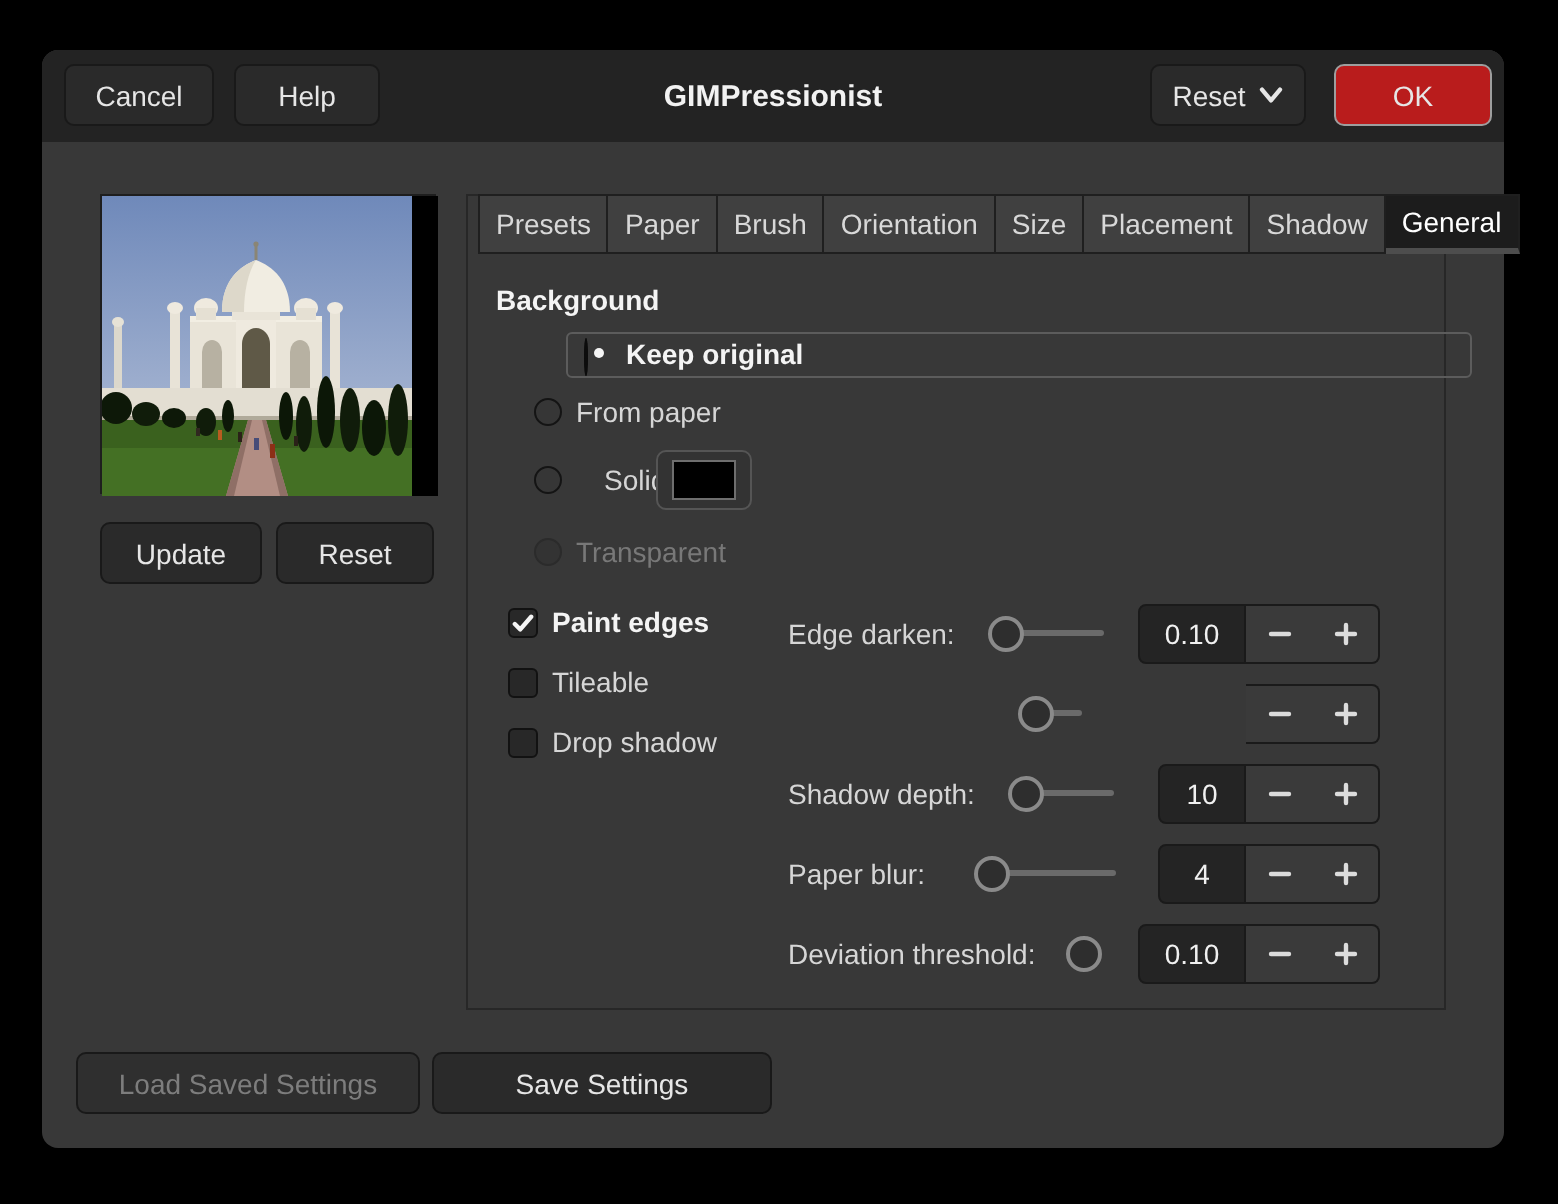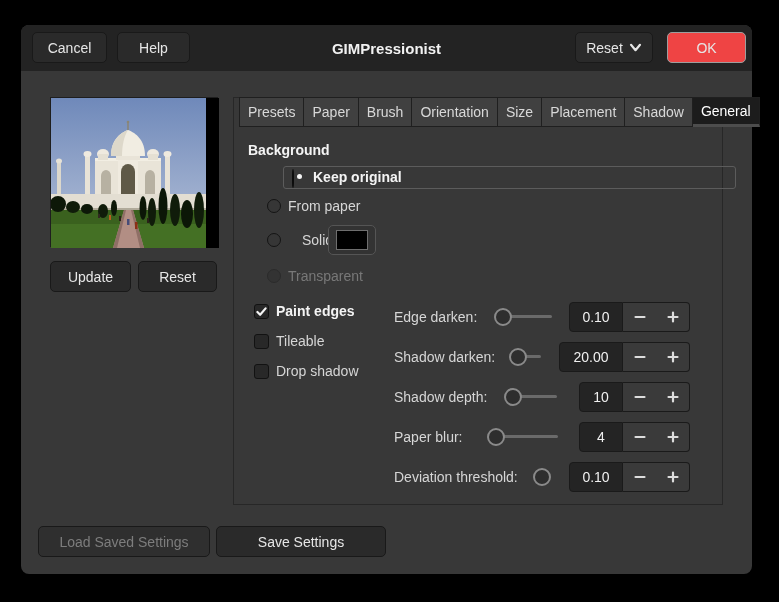--- a/index.html
+++ b/index.html
@@ -4,21 +4,21 @@
 <style>
   html,body{margin:0;padding:0;background:#000;}
   *{box-sizing:border-box;font-family:"Liberation Sans","DejaVu Sans",sans-serif;}
   .stage{position:relative;width:779px;height:602px;background:#000;overflow:hidden;}
   .dialog{position:absolute;left:21px;top:25px;width:731px;height:549px;background:#383838;border-radius:8px;}
   
   .header{position:absolute;left:0;top:0;width:731px;height:46px;background:#232323;border-radius:8px 8px 0 0;}
   .btn{position:absolute;height:31px;background:#2a2a2a;border:1px solid #191919;border-radius:5px;
        color:#e6e6e6;font-size:14px;display:flex;align-items:center;justify-content:center;gap:6px;cursor:default;}
   .hbtn{top:7px;}
-  .btn.default{border:1px solid #9e9e9e;background:#ef4444;}
+  .btn.default{border:1px solid #9e9e9e;background:#b91c1c;}
   .title{position:absolute;left:0;top:0;width:731px;height:46px;display:flex;align-items:center;justify-content:center;
          color:#f2f2f2;font-size:15px;font-weight:bold;}
   .chev{width:13px;height:9px;}
   
   .preview{position:absolute;left:29px;top:72px;width:168px;height:150px;border:1px solid #1e1e1e;background:#000;}
   .pbtn{top:236px;}
   
   .panel{position:absolute;left:212px;top:72px;width:490px;height:408px;border:1px solid #272727;background:#383838;}
   .tabs{position:absolute;left:5px;top:-1px;height:30px;display:flex;}
   .tab{height:30px;padding:0 8px;display:flex;align-items:center;background:#404040;border:1px solid #1f1f1f;
@@ -241,24 +241,22 @@
             </svg>
           </span>
         <span class="spin plus">
             <svg width="12" height="12" viewBox="0 0 12 12">
               <path d="M1.5 6 H10.5 M6 1.5 V10.5" stroke="#dcdcdc" stroke-width="2.2" stroke-linecap="round"></path>
             </svg>
           </span>
       </div>
 
       <div class="srow r2">
-        <span class="slabel">Shadow darken:</span>
         <span class="track" style="left:277px;width:30px;"></span>
         <span class="knob" style="left:275px;"></span>
-        <span class="entry" style="left:325px;width:64px;">20.00</span>
         <span class="spin minus">
             <svg width="12" height="12" viewBox="0 0 12 12">
               <path d="M1.5 6 H10.5" stroke="#dcdcdc" stroke-width="2.2" stroke-linecap="round"></path>
             </svg>
           </span>
         <span class="spin plus">
             <svg width="12" height="12" viewBox="0 0 12 12">
               <path d="M1.5 6 H10.5 M6 1.5 V10.5" stroke="#dcdcdc" stroke-width="2.2" stroke-linecap="round"></path>
             </svg>
           </span>

